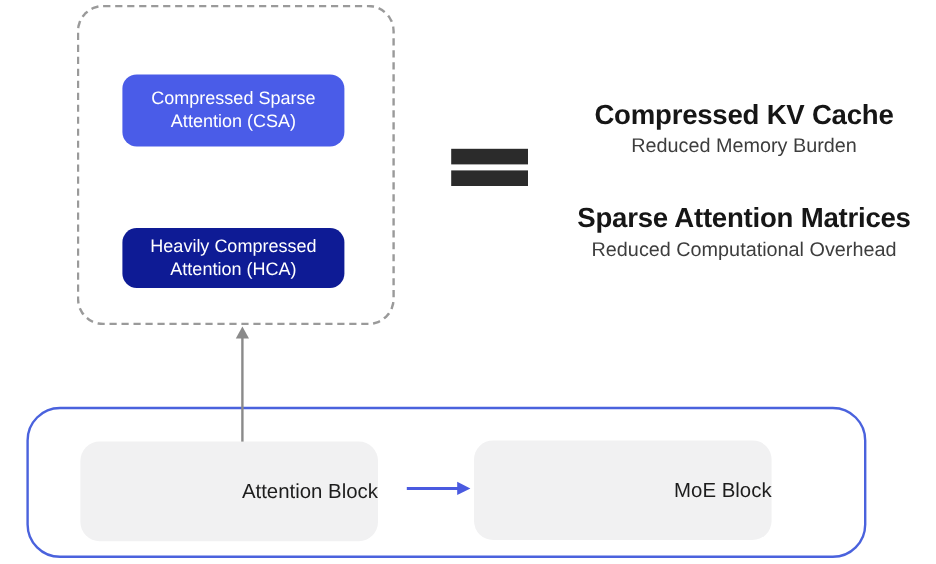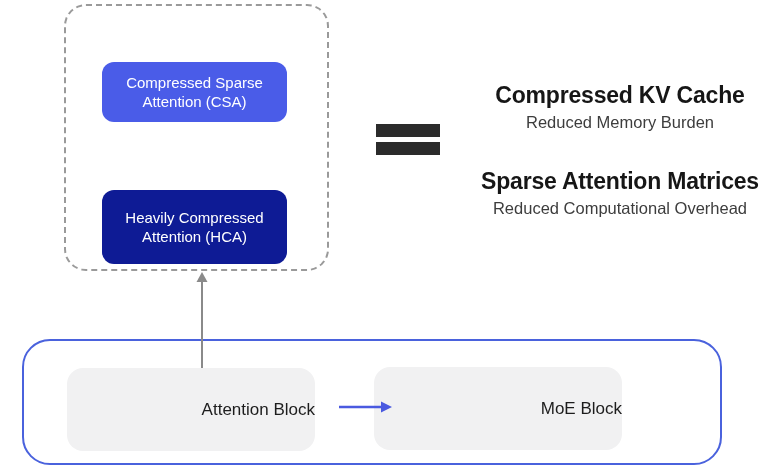--- a/index.html
+++ b/index.html
@@ -48,21 +48,21 @@
     border-radius: 12px;
     display: flex; align-items: center; justify-content: center;
     text-align: center;
     color: var(--box-text);
     font-size: 15px;
     line-height: 19px;
     padding: 4px 14px;
   }
   .variant-csa { top: 24px; background: var(--csa-box); margin-top: 32px; }
   .variant-dsa { top: 104px; background: var(--dsa-box); }
-  .variant-hca { top: 184px; height: 74px; background: var(--hca-box); }
+  .variant-hca { top: 184px; height: 50px; background: var(--hca-box); }
 
   
   .equals-sign {
     position: absolute;
     left: 376px; top: 124px;
     width: 64px;
     display: flex; flex-direction: column; gap: 5px;
   }
   .equals-bar {
     width: 64px; height: 13px;
@@ -103,21 +103,21 @@
   .pipeline-block {
     position: absolute;
     width: 248px; height: 83px;
     background: var(--block-fill);
     border-radius: 16px;
     display: flex; align-items: center; justify-content: flex-end;
     font-size: 17px;
     color: var(--block-text);
   }
   .block-attention { left: 43px; top: 27px; }
-  .block-moe { left: 350px; top: 26px; }
+  .block-moe { left: 371px; top: 26px; }
 
   
   .arrow-overlay {
     position: absolute;
     left: 0; top: 0;
     width: 780px; height: 470px;
     pointer-events: none;
   }
   .arrow-gray-line { stroke: var(--gray-arrow); stroke-width: 2; }
   .arrow-gray-head { fill: var(--gray-arrow); }

